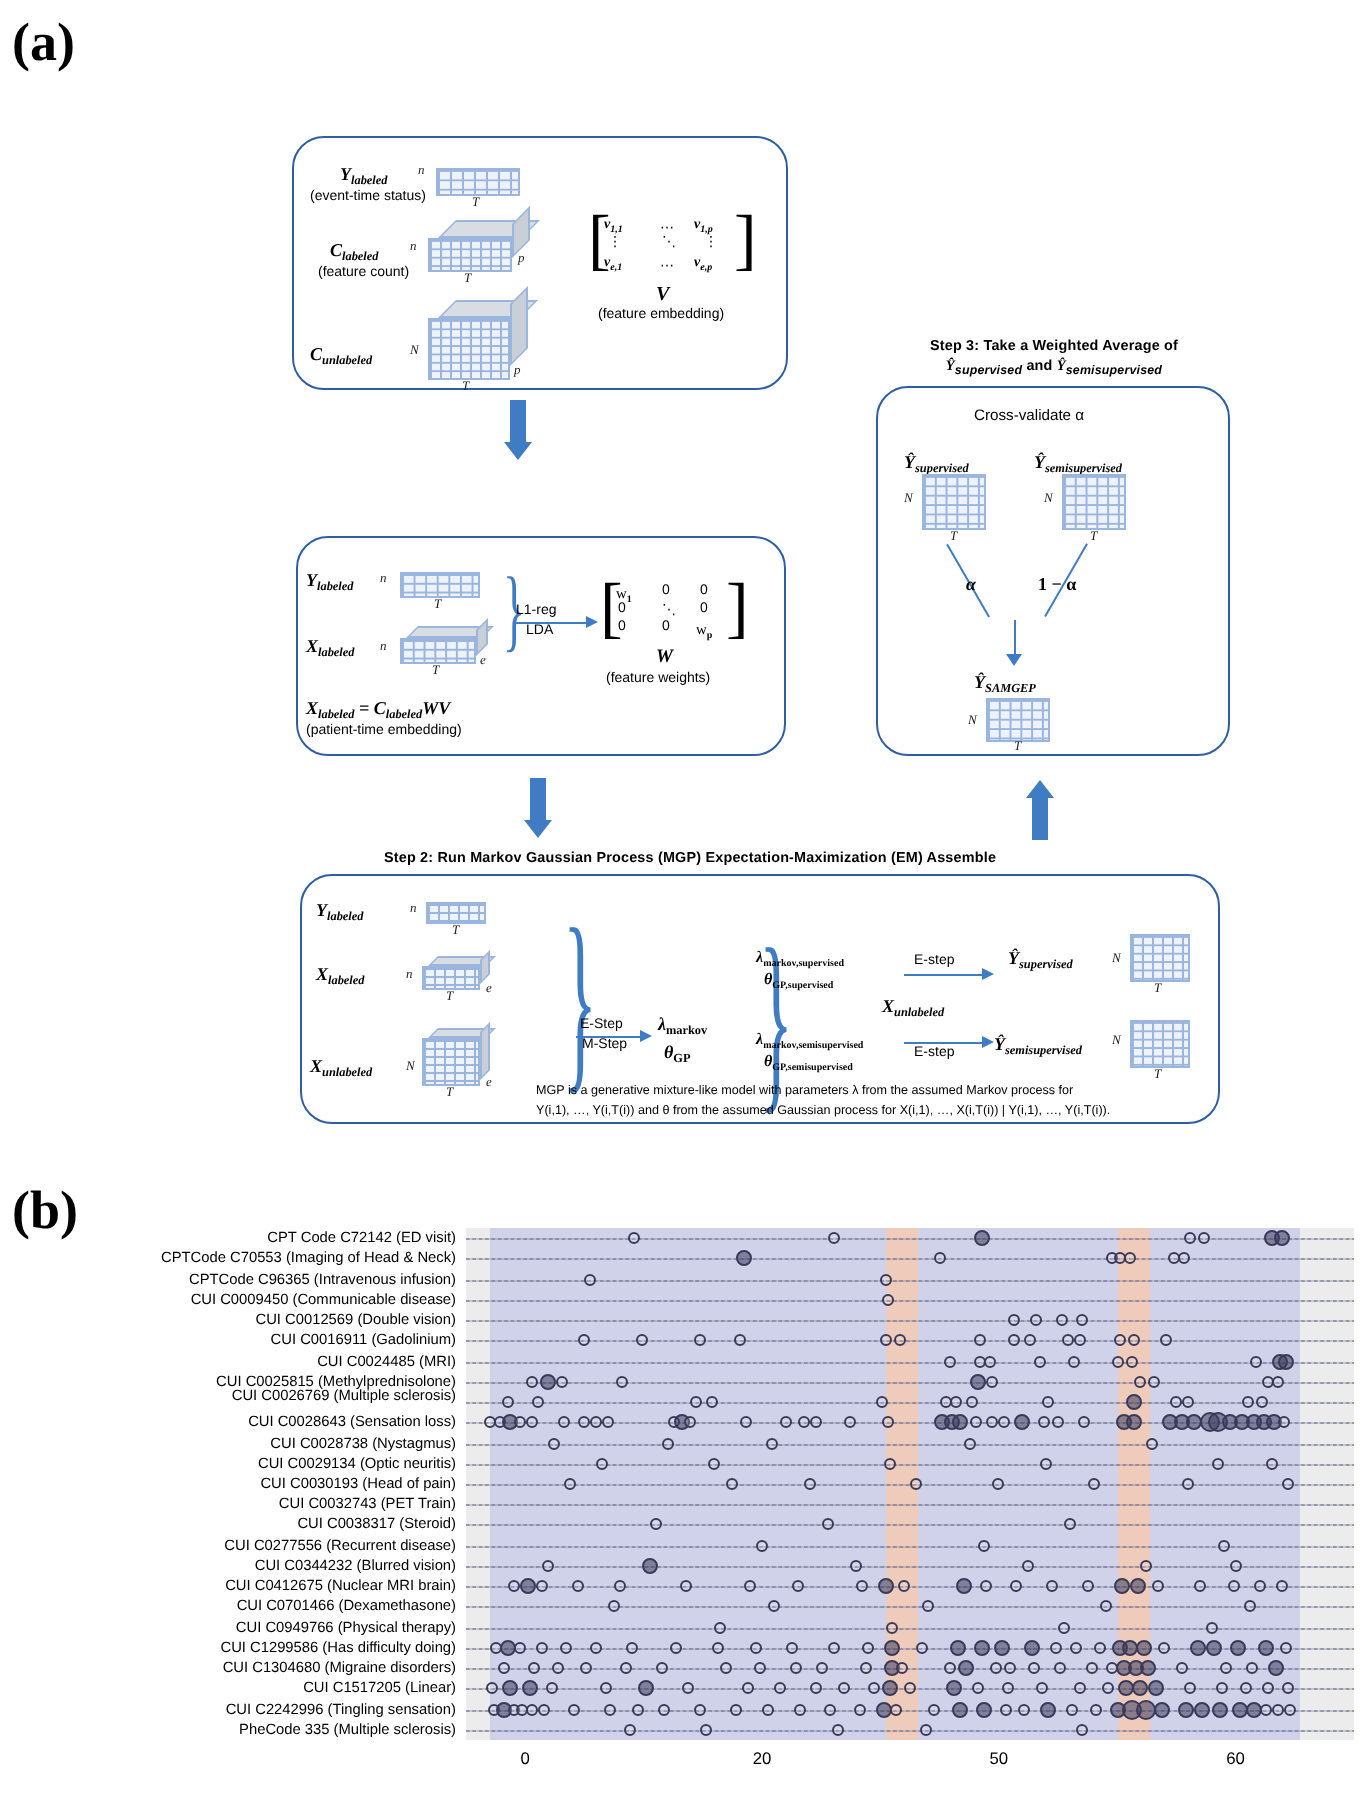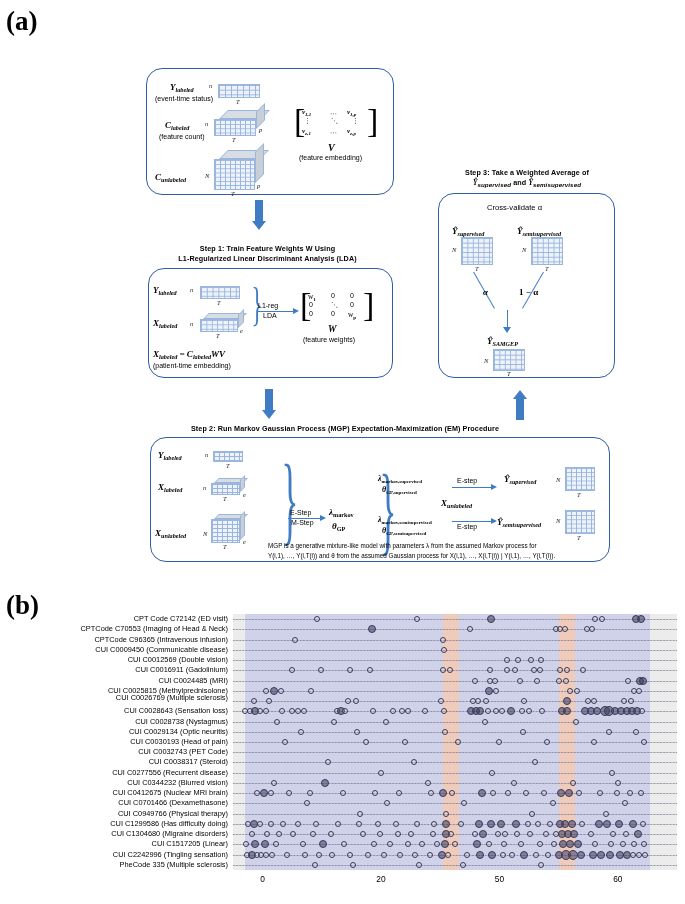--- a/index.html
+++ b/index.html
@@ -106,24 +106,20 @@
   <div class="plain" style="left:330px;top:129px;">⋯</div>
   <div class="mathlbl" style="left:347px;top:127px;font-size:7px;">
     <span>v</span><span class="sub" style="font-size:5px;">e,p</span>
   </div>
   <div class="mathlbl" style="left:328px;top:142px;font-size:10px;">V</div>
   <div class="plain" style="left:299px;top:154px;">(feature embedding)</div>
 
   <div class="arrow-v" style="left:255px;top:200px;width:8px;height:22px;"></div>
   <div class="arrow-head-d" style="left:252px;top:221px;"></div>
 
-  <div class="step-title" style="left:150px;top:244px;width:235px;">
-    <span>Step 1: Train Feature Weights W Using</span><br>
-    <span>L1-Regularized Linear Discriminant Analysis (LDA)</span>
-  </div>
   <div class="box" style="left:148px;top:268px;width:245px;height:110px;"></div>
 
   <div class="mathlbl" style="left:153px;top:285px;">
     <span>Y</span><span class="sub">labeled</span>
   </div>
   <div class="dimlbl" style="left:190px;top:286px;">n</div>
   <div class="mtx" style="left:200px;top:286px;width:40px;height:13px;background-size:5.8px 4.4px;"></div>
   <div class="dimlbl" style="left:217px;top:299px;">T</div>
 
   <div class="mathlbl" style="left:153px;top:318px;">
@@ -202,21 +198,21 @@
   <div class="mathlbl" style="left:487px;top:336px;">
     <span>Ŷ</span><span class="sub">SAMGEP</span>
   </div>
   <div class="dimlbl" style="left:484px;top:357px;">N</div>
   <div class="mtx" style="left:493px;top:349px;width:32px;height:22px;background-size:5.4px 4.7px;"></div>
   <div class="dimlbl" style="left:507px;top:370px;">T</div>
 
   <div class="arrow-v" style="left:516px;top:398px;width:8px;height:22px;"></div>
   <div class="arrow-head-u" style="left:513px;top:390px;"></div>
 
-  <div class="step-title" style="left:110px;top:424px;width:470px;">Step 2: Run Markov Gaussian Process (MGP) Expectation-Maximization (EM) Procedure</div>
+  <div class="step-title" style="left:110px;top:424px;width:470px;">Step 2: Run Markov Gaussian Process (MGP) Expectation-Maximization (EM) Assemble</div>
   <div class="box" style="left:150px;top:437px;width:460px;height:125px;"></div>
 
   <div class="mathlbl" style="left:158px;top:450px;">
     <span>Y</span><span class="sub">labeled</span>
   </div>
   <div class="dimlbl" style="left:205px;top:451px;">n</div>
   <div class="mtx" style="left:213px;top:451px;width:30px;height:11px;background-size:5px 4px;"></div>
   <div class="dimlbl" style="left:226px;top:462px;">T</div>
 
   <div class="mathlbl" style="left:158px;top:482px;">
@@ -304,21 +300,21 @@
       <div class="ylabel" style="top: 31.84px;">CUI C0009450 (Communicable disease)</div>
       <div class="ylabel" style="top: 42.08px;">CUI C0012569 (Double vision)</div>
       <div class="ylabel" style="top: 52.32px;">CUI C0016911 (Gadolinium)</div>
       <div class="ylabel" style="top: 62.56px;">CUI C0024485 (MRI)</div>
       <div class="ylabel" style="top: 72.8px;">CUI C0025815 (Methylprednisolone)</div>
       <div class="ylabel" style="top: 80px;">CUI C0026769 (Multiple sclerosis)</div>
       <div class="ylabel" style="top: 93.28px;">CUI C0028643 (Sensation loss)</div>
       <div class="ylabel" style="top: 103.52px;">CUI C0028738 (Nystagmus)</div>
       <div class="ylabel" style="top: 113.76px;">CUI C0029134 (Optic neuritis)</div>
       <div class="ylabel" style="top: 124px;">CUI C0030193 (Head of pain)</div>
-      <div class="ylabel" style="top: 134.24px;">CUI C0032743 (PET Code)</div>
+      <div class="ylabel" style="top: 134.24px;">CUI C0032743 (PET Train)</div>
       <div class="ylabel" style="top: 144.48px;">CUI C0038317 (Steroid)</div>
       <div class="ylabel" style="top: 154.72px;">CUI C0277556 (Recurrent disease)</div>
       <div class="ylabel" style="top: 164.96px;">CUI C0344232 (Blurred vision)</div>
       <div class="ylabel" style="top: 175.2px;">CUI C0412675 (Nuclear MRI brain)</div>
       <div class="ylabel" style="top: 185.44px;">CUI C0701466 (Dexamethasone)</div>
       <div class="ylabel" style="top: 195.68px;">CUI C0949766 (Physical therapy)</div>
       <div class="ylabel" style="top: 205.92px;">CUI C1299586 (Has difficulty doing)</div>
       <div class="ylabel" style="top: 216.16px;">CUI C1304680 (Migraine disorders)</div>
       <div class="ylabel" style="top: 226.4px;">CUI C1517205 (Linear)</div>
       <div class="ylabel" style="top: 236.64px;">CUI C2242996 (Tingling sensation)</div>

